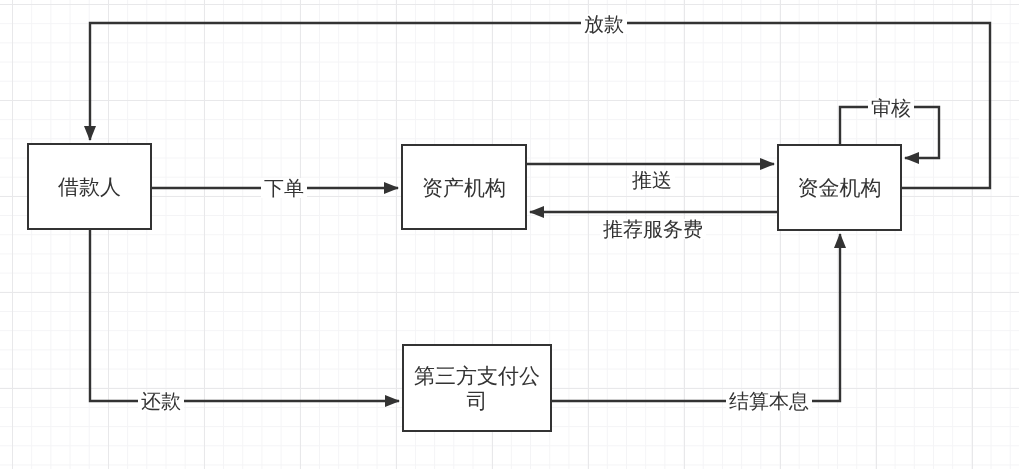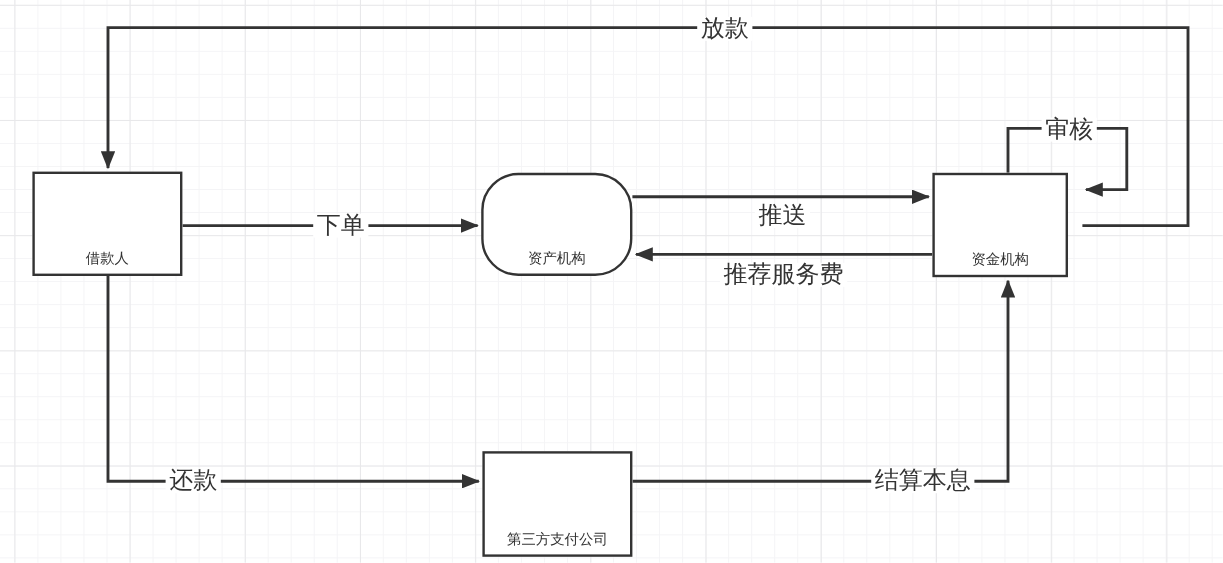--- a/index.html
+++ b/index.html
@@ -31,23 +31,23 @@
   #edges polyline{
     fill:none;
     stroke:var(--stroke);
     stroke-width:2.4;
   }
   .node{
     position:absolute;
     box-sizing:border-box;
     background:var(--node-fill);
     border:2.5px solid var(--stroke);
-    display:flex;align-items:flex-end;justify-content:center;
+    display:flex;align-items:center;justify-content:center;
     text-align:center;
-    font-size:12px;line-height:25px;
+    font-size:21px;line-height:25px;
     color:var(--text);
     padding:0 10px;
   }
   .edge-label{
     position:absolute;
     transform:translate(-50%,-50%);
     background:var(--bg);
     padding:0 3px;
     font-size:20px;line-height:20px;
     color:var(--text);
@@ -69,27 +69,27 @@
       <polyline points="527,164 774,164" marker-end="url(#arrowhead)"></polyline>
       <polyline points="777,212 530,212" marker-end="url(#arrowhead)"></polyline>
       <polyline points="840,144 840,107 939,107 939,158 905,158" marker-end="url(#arrowhead)"></polyline>
       <polyline points="90,230 90,401 399,401" marker-end="url(#arrowhead)"></polyline>
       <polyline points="527,401 840,401 840,234" marker-end="url(#arrowhead)"></polyline>
     </svg>
   <div id="nodes">
       <div class="node" style="left: 27px; top: 143px; width: 125px; height: 87px;">
         <span>借款人</span>
       </div>
-      <div class="node" style="left: 401px; top: 144px; width: 126px; height: 86px; border-radius: 31px;">
+      <div class="node" style="left: 401px; top: 144px; width: 126px; height: 86px;">
         <span>资产机构</span>
       </div>
-      <div class="node" style="left: 777px; top: 144px; width: 113px; height: 87px;">
+      <div class="node" style="left: 777px; top: 144px; width: 125px; height: 87px;">
         <span>资金机构</span>
       </div>
-      <div class="node" style="left: 402px; top: 376px; width: 125px; height: 88px;">
+      <div class="node" style="left: 402px; top: 344px; width: 150px; height: 88px;">
         <span>第三方支付公司</span>
       </div>
     </div>
   <div id="labels">
       <span class="edge-label" style="left: 604px; top: 24px;">放款</span>
       <span class="edge-label" style="left: 284px; top: 188px; text-align: right;">下单</span>
       <span class="edge-label" style="left: 652px; top: 180px;">推送</span>
       <span class="edge-label" style="left: 653px; top: 229px;">推荐服务费</span>
       <span class="edge-label" style="left: 891px; top: 108px;">审核</span>
       <span class="edge-label" style="left: 161px; top: 401px;">还款</span>

